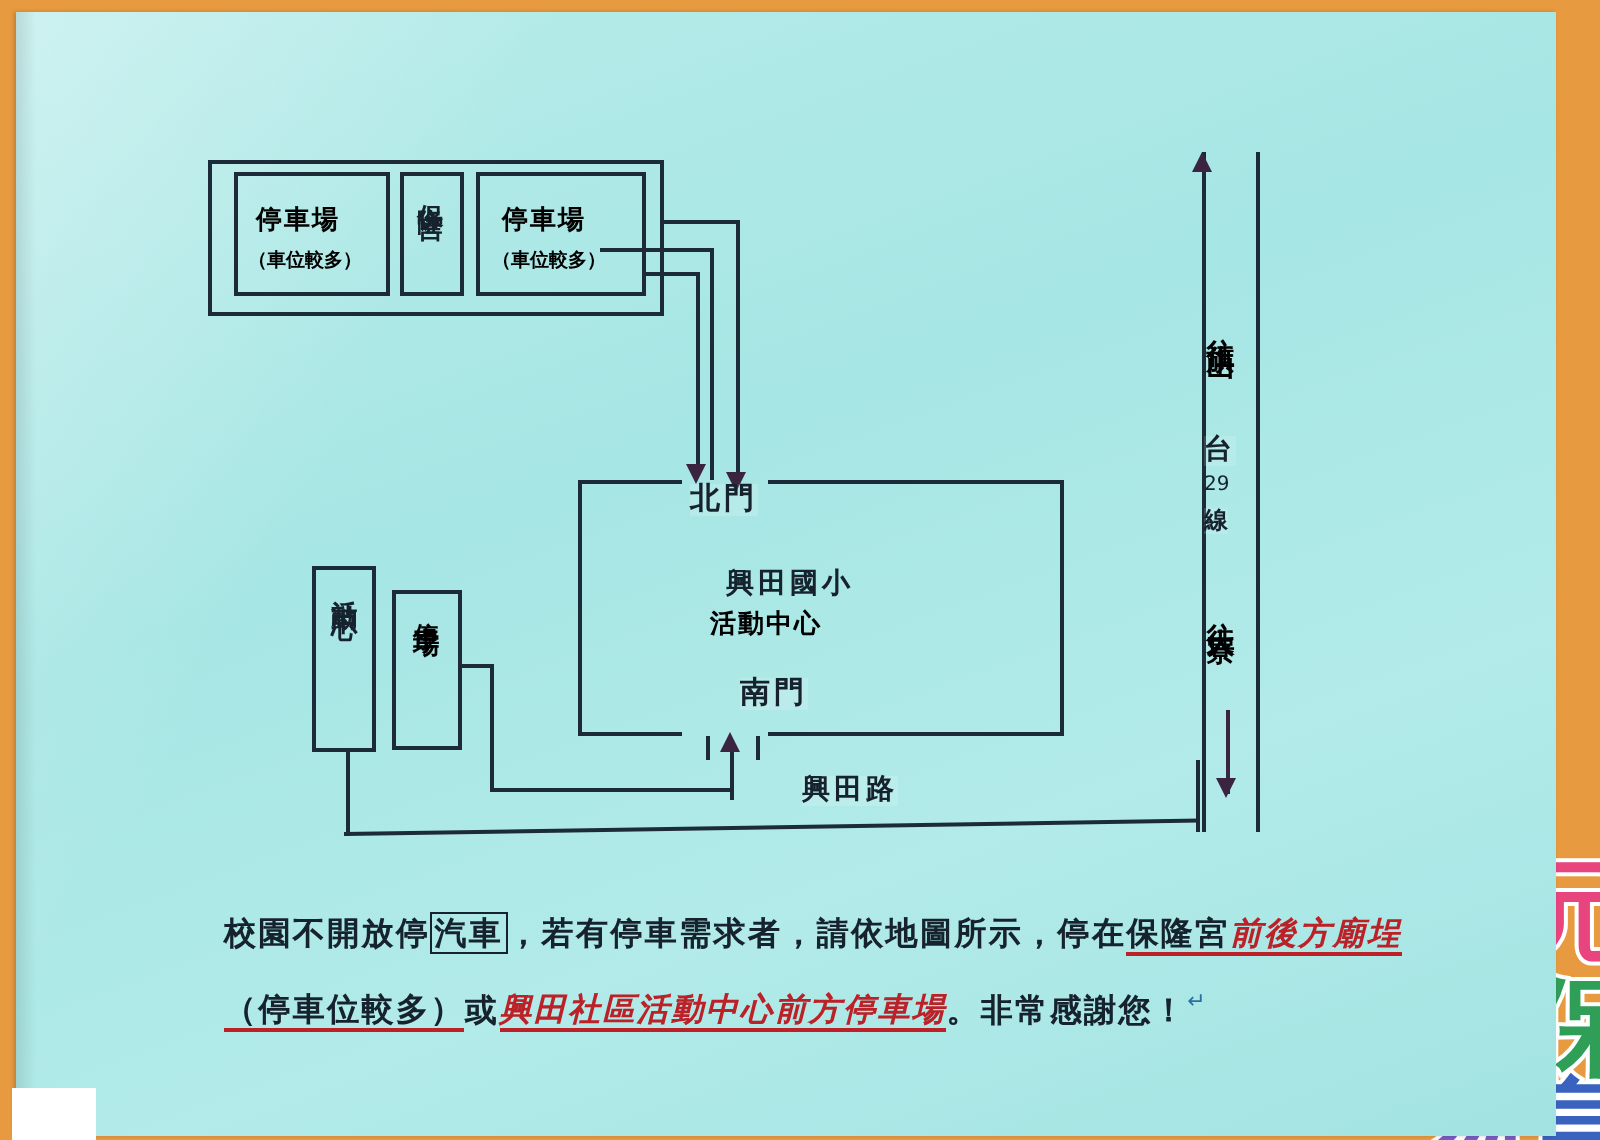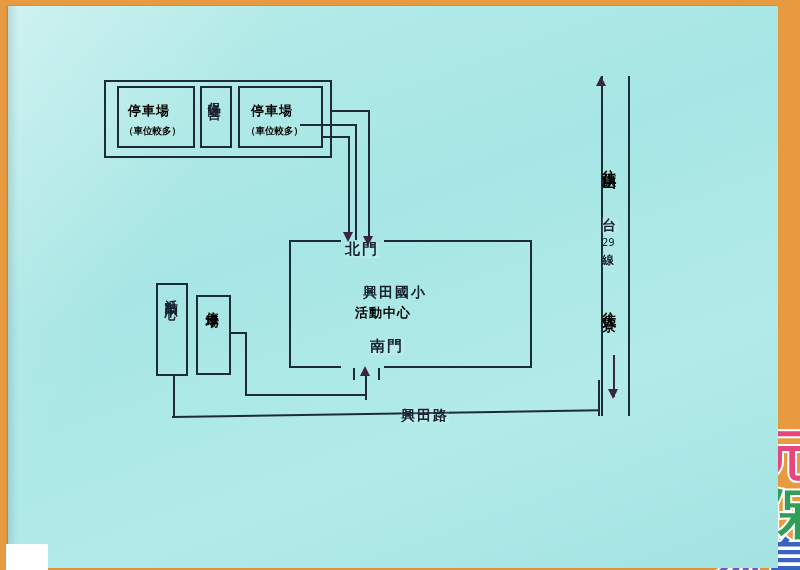--- a/index.html
+++ b/index.html
@@ -174,36 +174,39 @@
     <div class="box" id="lot-center-box"></div>
     <div class="lbl vert red vert-name" style="left:205px;top:301px;">停車場</div>
 
     <div class="hline" style="left:231px;top:332px;width:14px;"></div>
     <div class="vline" style="left:245px;top:332px;height:62px;"></div>
     <div class="hline" style="left:245px;top:394px;width:120px;"></div>
 
     <div class="vline" style="left:173px;top:376px;height:42px;"></div>
 
     <div class="hline" style="left:172px;top:416px;width:428px;transform:rotate(-0.9deg);transform-origin:left center;"></div>
-    <div class="lbl" style="left:401px;top:408px;font-size:14px;font-weight:bold;letter-spacing:2px;background:rgba(255,255,255,.14);">興田路</div>
+    <div class="lbl" style="left:401px;top:388px;font-size:14px;font-weight:bold;letter-spacing:2px;background:rgba(255,255,255,.14);">興田路</div>
 
     <div class="vline" style="left:601px;top:76px;height:340px;"></div>
     <div class="vline" style="left:628px;top:76px;height:340px;"></div>
 
     <div class="arrow-up" style="left:596px;top:76px;"></div>
     <div class="vline" style="left:601px;top:86px;height:30px;"></div>
 
     <div class="lbl red road-lbl-red vert" style="left:602px;top:158px;">往旗山</div>
 
     <div class="lbl road-lbl-blk" style="left:602px;top:218px;background:rgba(255,255,255,.14);">台</div>
     <div class="lbl" style="left:602px;top:238px;font-size:10px;font-weight:normal;">29</div>
     <div class="lbl" style="left:602px;top:254px;font-size:12px;font-weight:bold;background:rgba(255,255,255,.14);">線</div>
 
     <div class="lbl red road-lbl-red vert" style="left:602px;top:300px;">往大寮</div>
 
     <div class="vline" style="left:613px;top:355px;height:42px;border-left-color:#3a2440;"></div>
     <div class="arrow-down" style="left:608px;top:389px;"></div>
 
     <div class="vline" style="left:598px;top:380px;height:36px;"></div>
 
+    <div class="para">
+      <span>校園不開放停</span><span class="boxed">汽車</span><span>，若有停車需求者，請依地圖所示，停在</span><span class="u">保隆宮</span><span class="u rd">前後方廟埕</span><span class="u">（停車位較多）</span><span>或</span><span class="u rd">興田社區活動中心前方停車場</span><span>。非常感謝您！</span><span class="cr">↵</span>
+    </div>
 
   </div>
 </div>
 
 </body></html>

